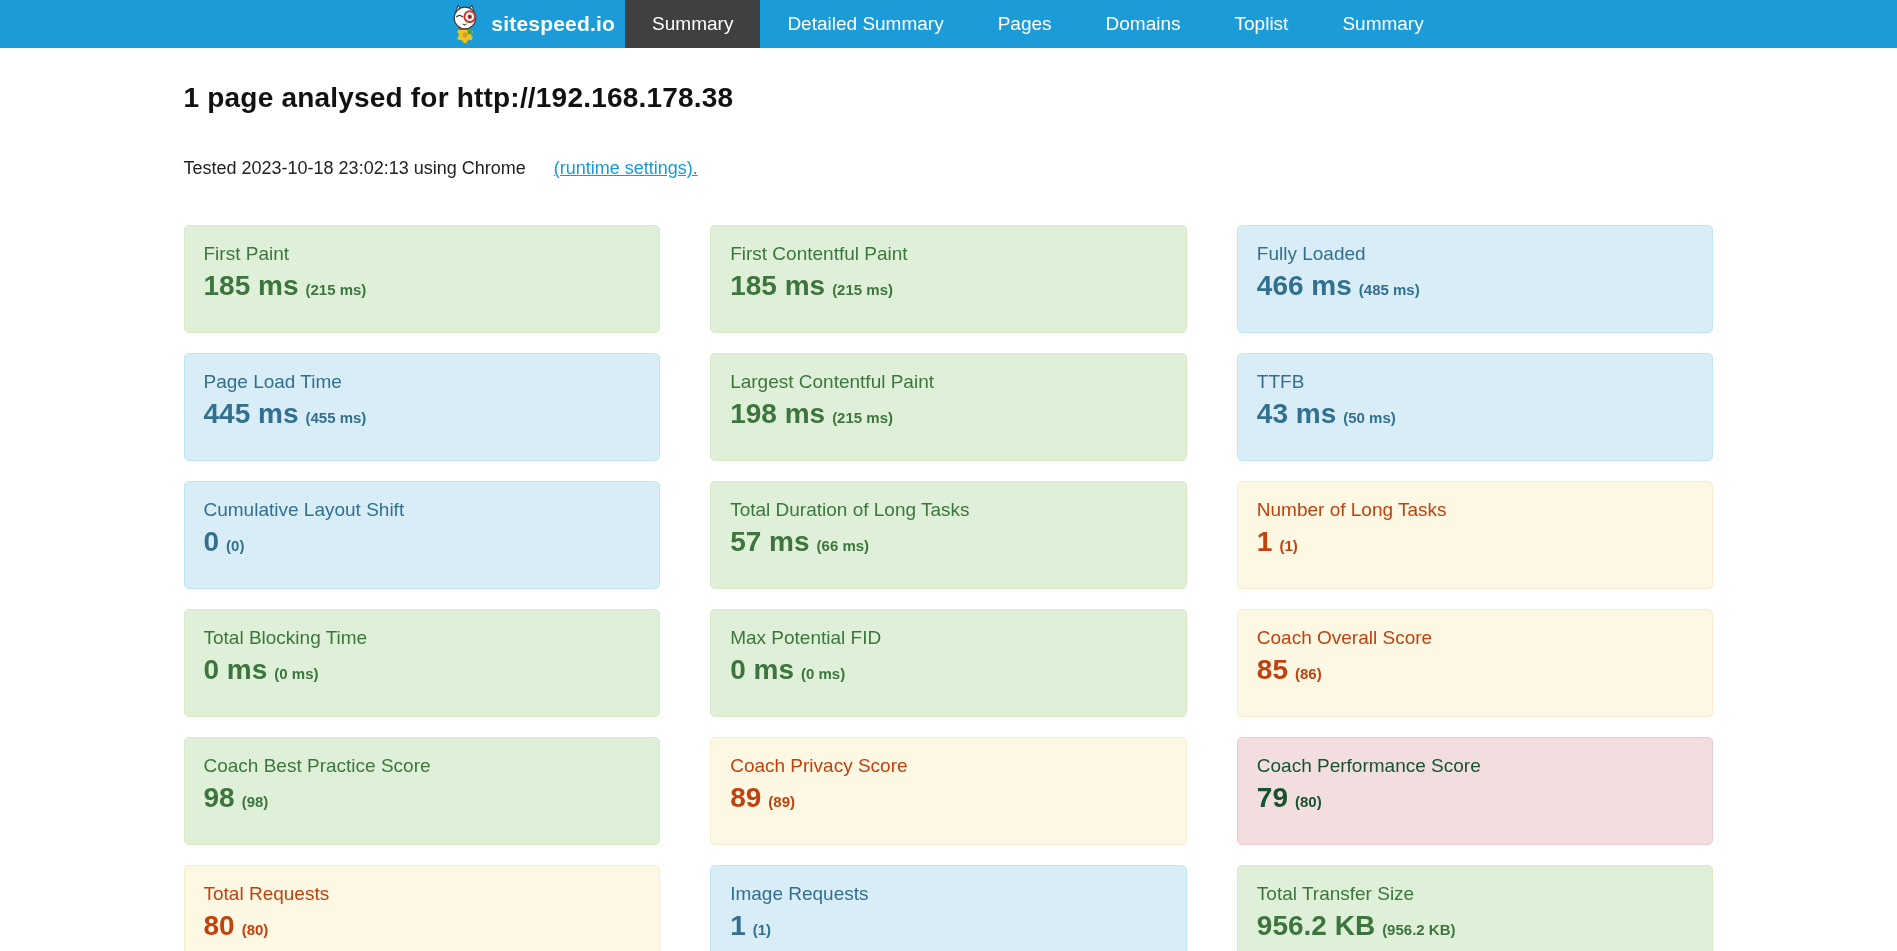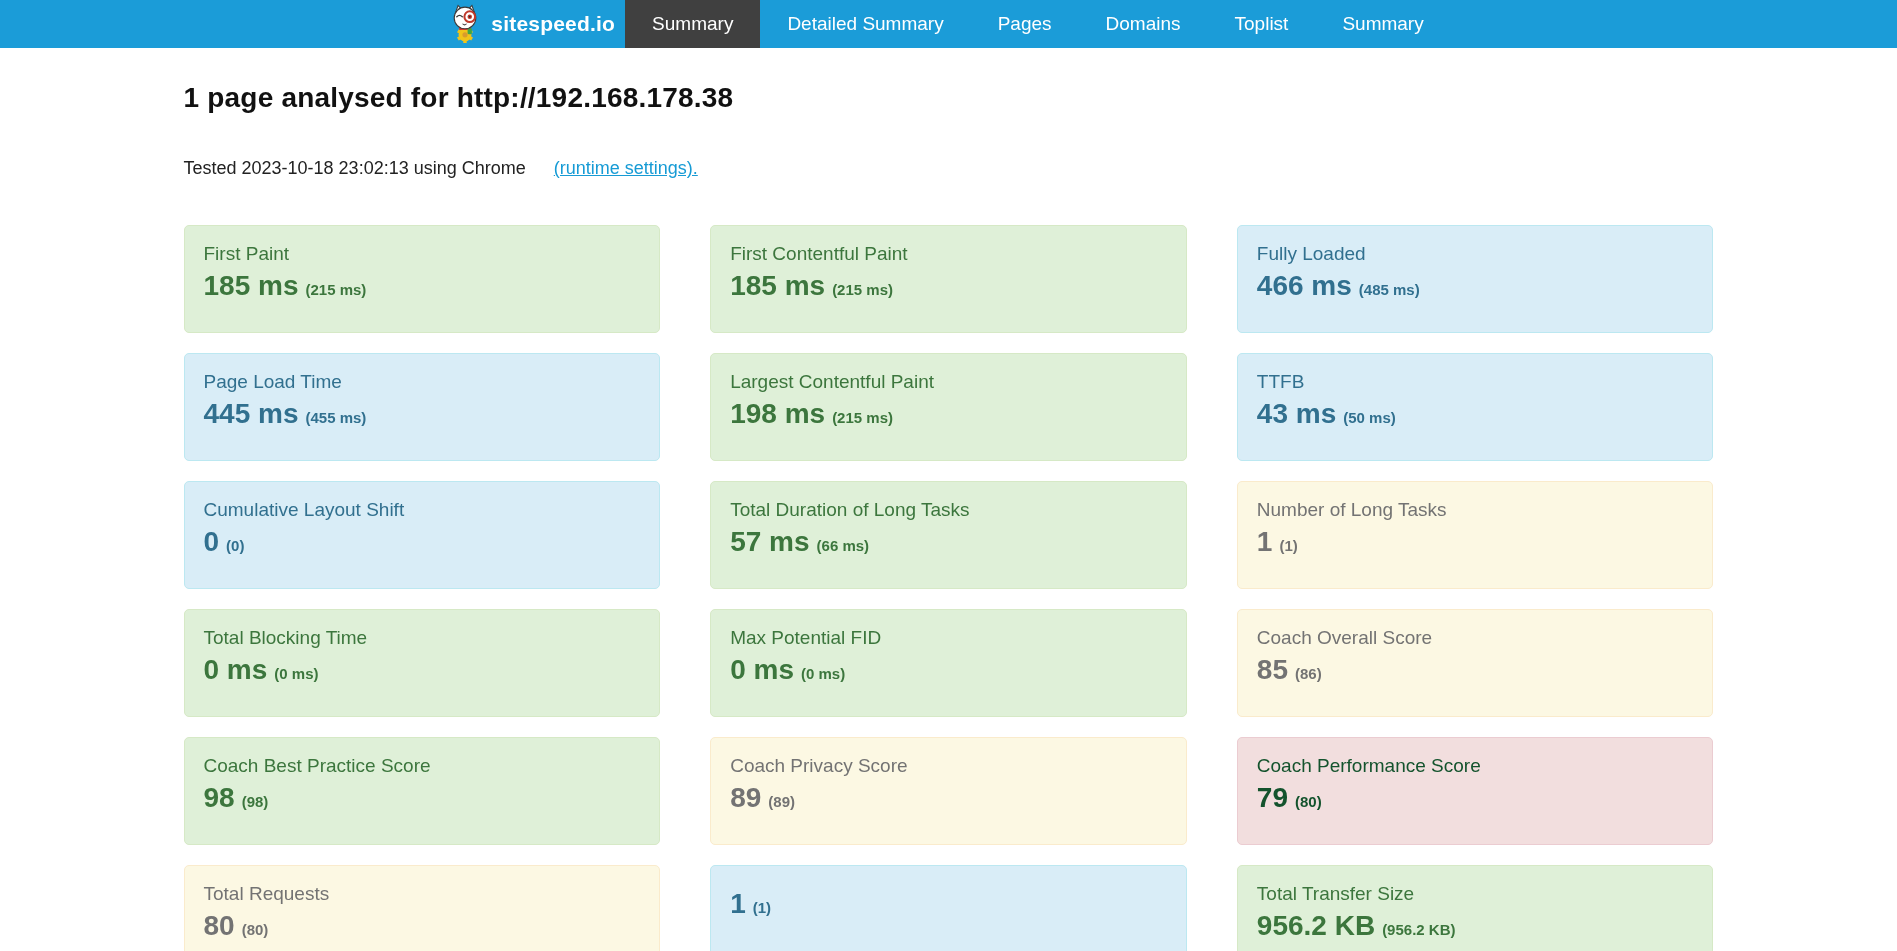--- a/index.html
+++ b/index.html
@@ -79,21 +79,21 @@
     border: 1px solid transparent;
     padding: 17px 19px 0 19px;
   }
   .metric-label { font-size: 19px; display: block; }
   .metric-value-row { margin-top: 5px; white-space: nowrap; }
   .metric-value { font-size: 28px; font-weight: bold; }
   .metric-secondary { font-size: 15px; font-weight: bold; margin-left: 7px; }
 
   .status-green  { background: #dff0d8; border-color: #d6e9c6; color: #3c763d; }
   .status-blue   { background: #d9edf7; border-color: #bce8f1; color: #31708f; }
-  .status-yellow { background: #fcf8e3; border-color: #faebcc; color: #737373; }
+  .status-yellow { background: #fcf8e3; border-color: #faebcc; color: #c2410c; }
   .status-red    { background: #f2dede; border-color: #ebccd1; color: #14532d; }
 </style>
 </head>
 <body>
 
 <nav class="navbar">
   <div class="navbar-inner">
     <a class="brand">
       <span class="brand-logo">
         <svg width="38" height="40" viewBox="0 0 44 46">
@@ -246,20 +246,21 @@
       <span class="metric-value">79</span><span class="metric-secondary">(80)</span>
     </div>
   </div>
       <div class="metric-card status-yellow">
     <span class="metric-label">Total Requests</span>
     <div class="metric-value-row">
       <span class="metric-value">80</span><span class="metric-secondary">(80)</span>
     </div>
   </div>
       <div class="metric-card status-blue">
+    <span class="metric-label">Image Requests</span>
     <div class="metric-value-row">
       <span class="metric-value">1</span><span class="metric-secondary">(1)</span>
     </div>
   </div>
       <div class="metric-card status-green">
     <span class="metric-label">Total Transfer Size</span>
     <div class="metric-value-row">
       <span class="metric-value">956.2 KB</span><span class="metric-secondary">(956.2 KB)</span>
     </div>
   </div>

